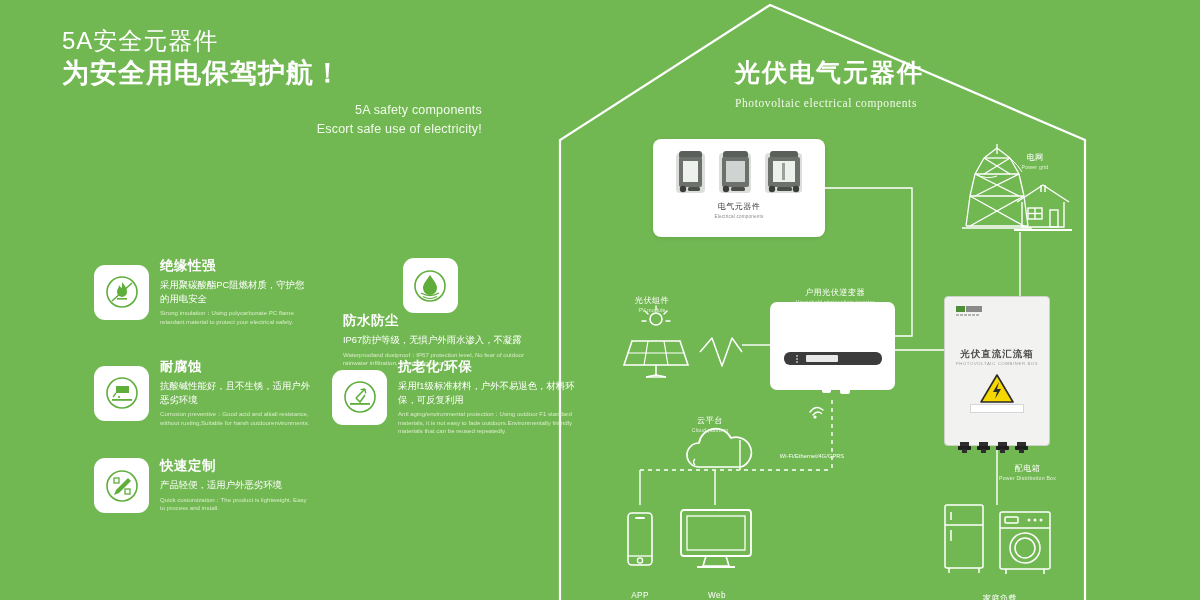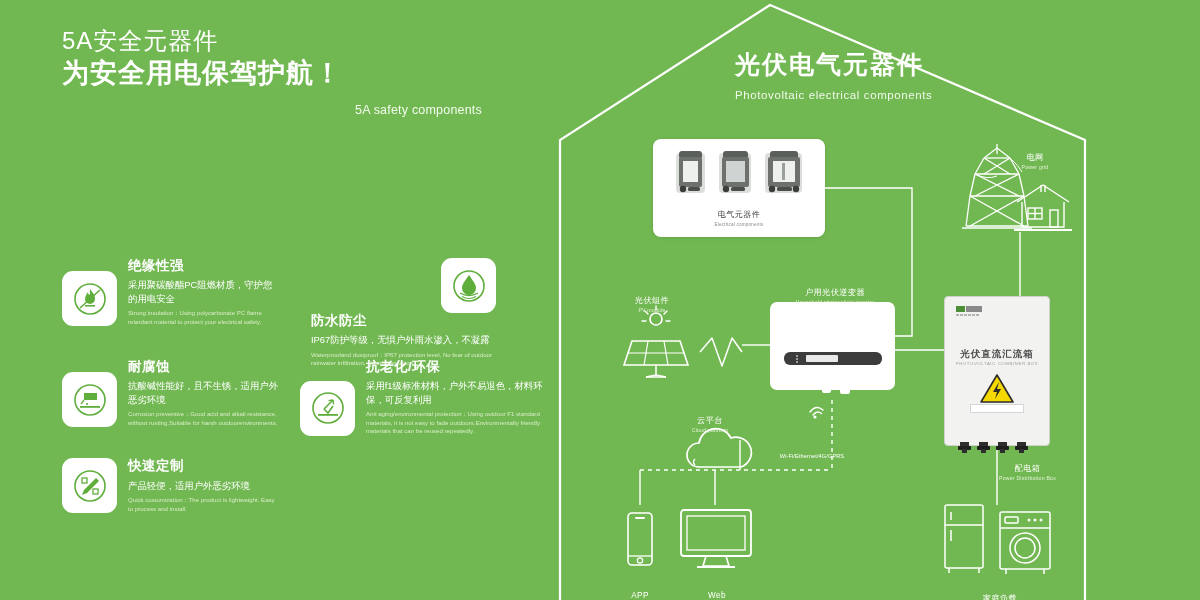--- a/index.html
+++ b/index.html
@@ -16,28 +16,28 @@
   
   .house-outline { position:absolute; left:0; top:0; width:1200px; height:600px; pointer-events:none; }
 
   
   .headline { position:absolute; left:62px; top:26px; width:420px; }
   .headline .cn1 { font-size:24px; font-weight:normal; letter-spacing:1px; line-height:1.25; }
   .headline .cn2 { font-size:27px; font-weight:bold; letter-spacing:1px; line-height:1.3; }
   .headline .en  { margin-top:10px; font-size:12.5px; line-height:1.5; letter-spacing:.2px; color:#f2fbec; font-weight:normal;text-align:right;}
 
   
-  .rheadline { position:absolute; left:735px; top:48px; text-align:left; }
+  .rheadline { position:absolute; left:735px; top:56px; text-align:left;font-family:Liberation Serif, serif; }
   .rheadline .cn { font-size:25px; font-weight:bold; letter-spacing:2px; }
   .rheadline .en { margin-top:8px; font-size:11.5px; letter-spacing:.6px; color:#f1f9ea; }
 
   
   .features { position:absolute; left:62px; top:258px; width:500px; }
   .feat {
-    position:absolute; display:flex; align-items:flex-end;
+    position:absolute; display:flex; align-items:center;margin-left:32px;
   }
   .feat .iconbox {
     width:55px; height:55px; background:#ffffff; border-radius:11px;
     flex:0 0 55px; display:flex; align-items:center; justify-content:center;
   }
   .feat .txt { margin-left:11px; width:150px; }
   .feat .t-cn  { font-size:13.5px; font-weight:bold; color:#ffffff; letter-spacing:.5px; line-height:1.2; }
   .feat .t-sub { margin-top:4px; font-size:9.4px; line-height:1.45; color:#ffffff; }
   .feat .t-en  { margin-top:4px; font-size:6.1px; line-height:1.38; color:#d7ecc7; }
 
@@ -49,21 +49,21 @@
   .f2 .txt, .f4 .txt { width:185px; }
 
   
   .ec-card {
     position:absolute; left:653px; top:139px; width:172px; height:98px;
     background:#ffffff; border-radius:8px;
     box-shadow:0 1px 4px rgba(0,0,0,.10);
     display:flex; flex-direction:column; align-items:center; padding-top:11px;
   }
   .ec-row { display:flex; gap:10px; align-items:flex-end; }
-  .ec-cap-cn { margin-top:11px; font-size:8px; color:#3f3f3f; letter-spacing:.5px; }
+  .ec-cap-cn { margin-top:3px; font-size:8px; color:#3f3f3f; letter-spacing:.5px; }
   .ec-cap-en { margin-top:2px; font-size:4.6px; color:#8d8d8d; letter-spacing:.2px; }
 
   
   .dlabel { position:absolute; text-align:center;margin-top:16px; }
   .dlabel .cn { font-size:8.2px; color:#ffffff; letter-spacing:.4px; line-height:1.25;}
   .dlabel .en { font-size:5.2px; color:#e3f2d8; letter-spacing:.2px; line-height:1.3; margin-top:1px;}
 
   
   .combiner { position:absolute; left:944px; top:296px; width:106px; height:150px; }
   .cb-body {
@@ -97,20 +97,21 @@
 
   <svg class="house-outline" viewBox="0 0 1200 600" fill="none">
     <path d="M560 600 L560 140 L770 5 L1085 140 L1085 600" stroke="#ffffff" stroke-width="2.2" fill="none"></path>
   </svg>
 
   <div class="headline">
     <div class="cn1">5A安全元器件</div>
     <div class="cn2">为安全用电保驾护航！</div>
     <div class="en">
       <div>5A safety components</div>
+      <div>Escort safe use of electricity!</div>
     </div>
   </div>
 
   <div class="rheadline">
     <div class="cn">光伏电气元器件</div>
     <div class="en">Photovoltaic electrical components</div>
   </div>
 
   <div class="features">
 

